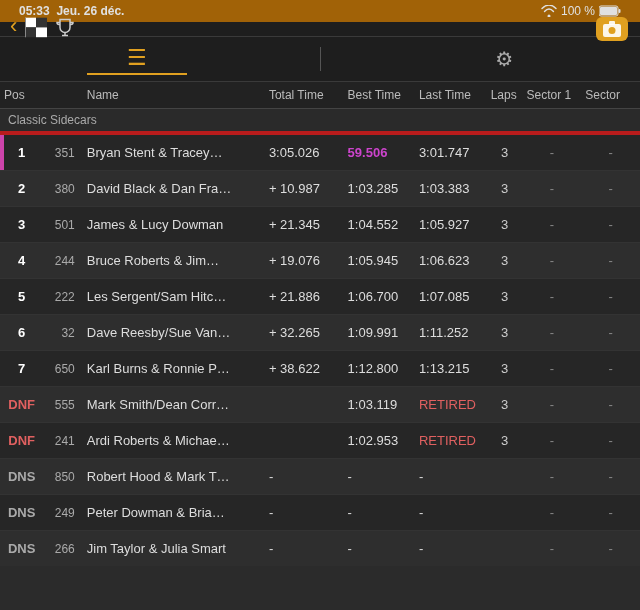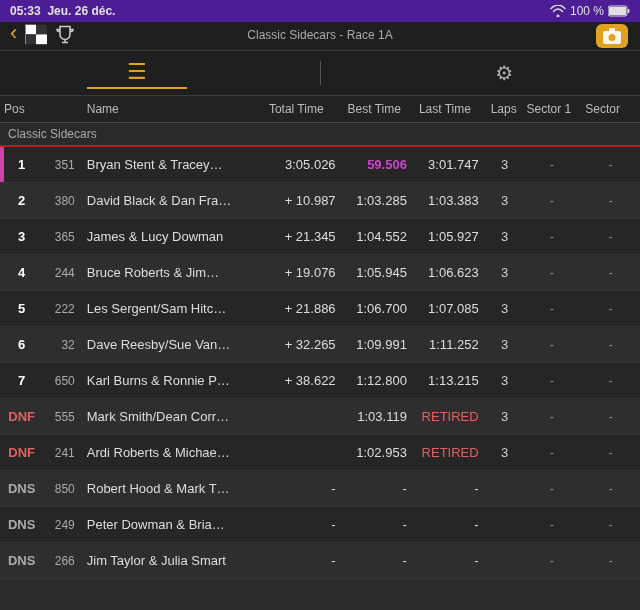--- a/index.html
+++ b/index.html
@@ -8,25 +8,25 @@
       background: #2b2b2b;
       color: #e0e0e0;
       width: 640px;
       height: 610px;
       overflow: hidden;
       font-size: 14px;
     }
 
     
     .status-bar {
-      background: #4c1d95;
+      background: #a16207;
       display: flex;
       justify-content: space-between;
       align-items: center;
-      padding: 4px 10px;
+      padding: 4px 19px;
       height: 22px;
       font-size: 12px;
       color: #e0e0e0;
       gap: 32px;
     }
     .status-left { font-weight: 600; }
     .status-right { display: flex; align-items: center; gap: 4px; }
 
     
     .header {
@@ -110,21 +110,21 @@
       font-size: 12px;
       color: #bbb;
       font-weight: 500;
       border-bottom: 1px solid #444;
     }
     .group-header td {
       background: #2a2a2a;
       color: #aaa;
       font-size: 12px;
       padding: 4px 8px;
-      border-bottom: 2px solid #b91c1c;
+      border-bottom: 4px solid #b91c1c;
     }
     tbody tr {
       border-bottom: 1px solid #333;
     }
     tbody tr:nth-child(even) {
       background: #262626;
     }
     tbody tr:nth-child(odd) {
       background: #2e2e2e;
     }
@@ -156,21 +156,21 @@
     }
     .num-cell {
       width: 36px;
       color: #aaa;
       font-size: 12px;
       text-align: right;
       padding-right: 8px;
     }
     .time-cell {
       width: 80px;
-      text-align: right;
+      text-align: left;
       padding-right: 8px;
     }
     .laps-cell {
       width: 36px;
       text-align: center;
       color: #ccc;
     }
     .sector-cell {
       width: 60px;
       text-align: center;
@@ -221,21 +221,20 @@
       <line x1="0" y1="0" x2="0" y2="20" stroke="#888" stroke-width="2"></line>
     </svg>
     <svg width="20" height="20" viewBox="0 0 20 20" style="margin-top:2px">
       <path d="M5 2h10v8a5 5 0 01-10 0V2z" stroke="#ccc" stroke-width="1.5" fill="none"></path>
       <path d="M5 5H2a2 2 0 002 2h1" stroke="#ccc" stroke-width="1.5" fill="none"></path>
       <path d="M15 5h3a2 2 0 01-2 2h-1" stroke="#ccc" stroke-width="1.5" fill="none"></path>
       <line x1="10" y1="15" x2="10" y2="18" stroke="#ccc" stroke-width="1.5"></line>
       <line x1="7" y1="18" x2="13" y2="18" stroke="#ccc" stroke-width="1.5"></line>
     </svg>
   </div>
-  <div class="header-subtitle">Classic Sidecars - Race 1A</div>
   <div style="position:absolute;right:12px;top:50%;transform:translateY(-50%);">
     <div style="background:#e0a020;border-radius:6px;padding:4px 7px;display:inline-flex;align-items:center;justify-content:center;">
       <svg width="18" height="16" viewBox="0 0 18 16">
         <rect x="0" y="3" width="18" height="13" rx="2" fill="white" opacity="0.9"></rect>
         <circle cx="9" cy="9.5" r="3.5" fill="#e0a020"></circle>
         <rect x="6" y="0" width="6" height="4" rx="1" fill="white" opacity="0.9"></rect>
       </svg>
     </div>
   </div>
 </div>
@@ -289,21 +288,21 @@
     <td class="col-name">David Black &amp; Dan Fra…</td>
     <td class="time-cell col-total">+ 10.987</td>
     <td class="time-cell col-best" style="">1:03.285</td>
     <td class="time-cell col-last" style="">1:03.383</td>
     <td class="laps-cell col-laps">3</td>
     <td class="sector-cell col-sector">-</td>
     <td class="sector-cell col-sector2">-</td>
   </tr>
         <tr>
     <td class="pos-cell col-pos" style="color:#fff;">3</td>
-    <td class="num-cell col-num">365</td>
+    <td class="num-cell col-num">501</td>
     <td class="col-name">James &amp; Lucy Dowman</td>
     <td class="time-cell col-total">+ 21.345</td>
     <td class="time-cell col-best" style="">1:04.552</td>
     <td class="time-cell col-last" style="">1:05.927</td>
     <td class="laps-cell col-laps">3</td>
     <td class="sector-cell col-sector">-</td>
     <td class="sector-cell col-sector2">-</td>
   </tr>
         <tr>
     <td class="pos-cell col-pos" style="color:#fff;">4</td>

